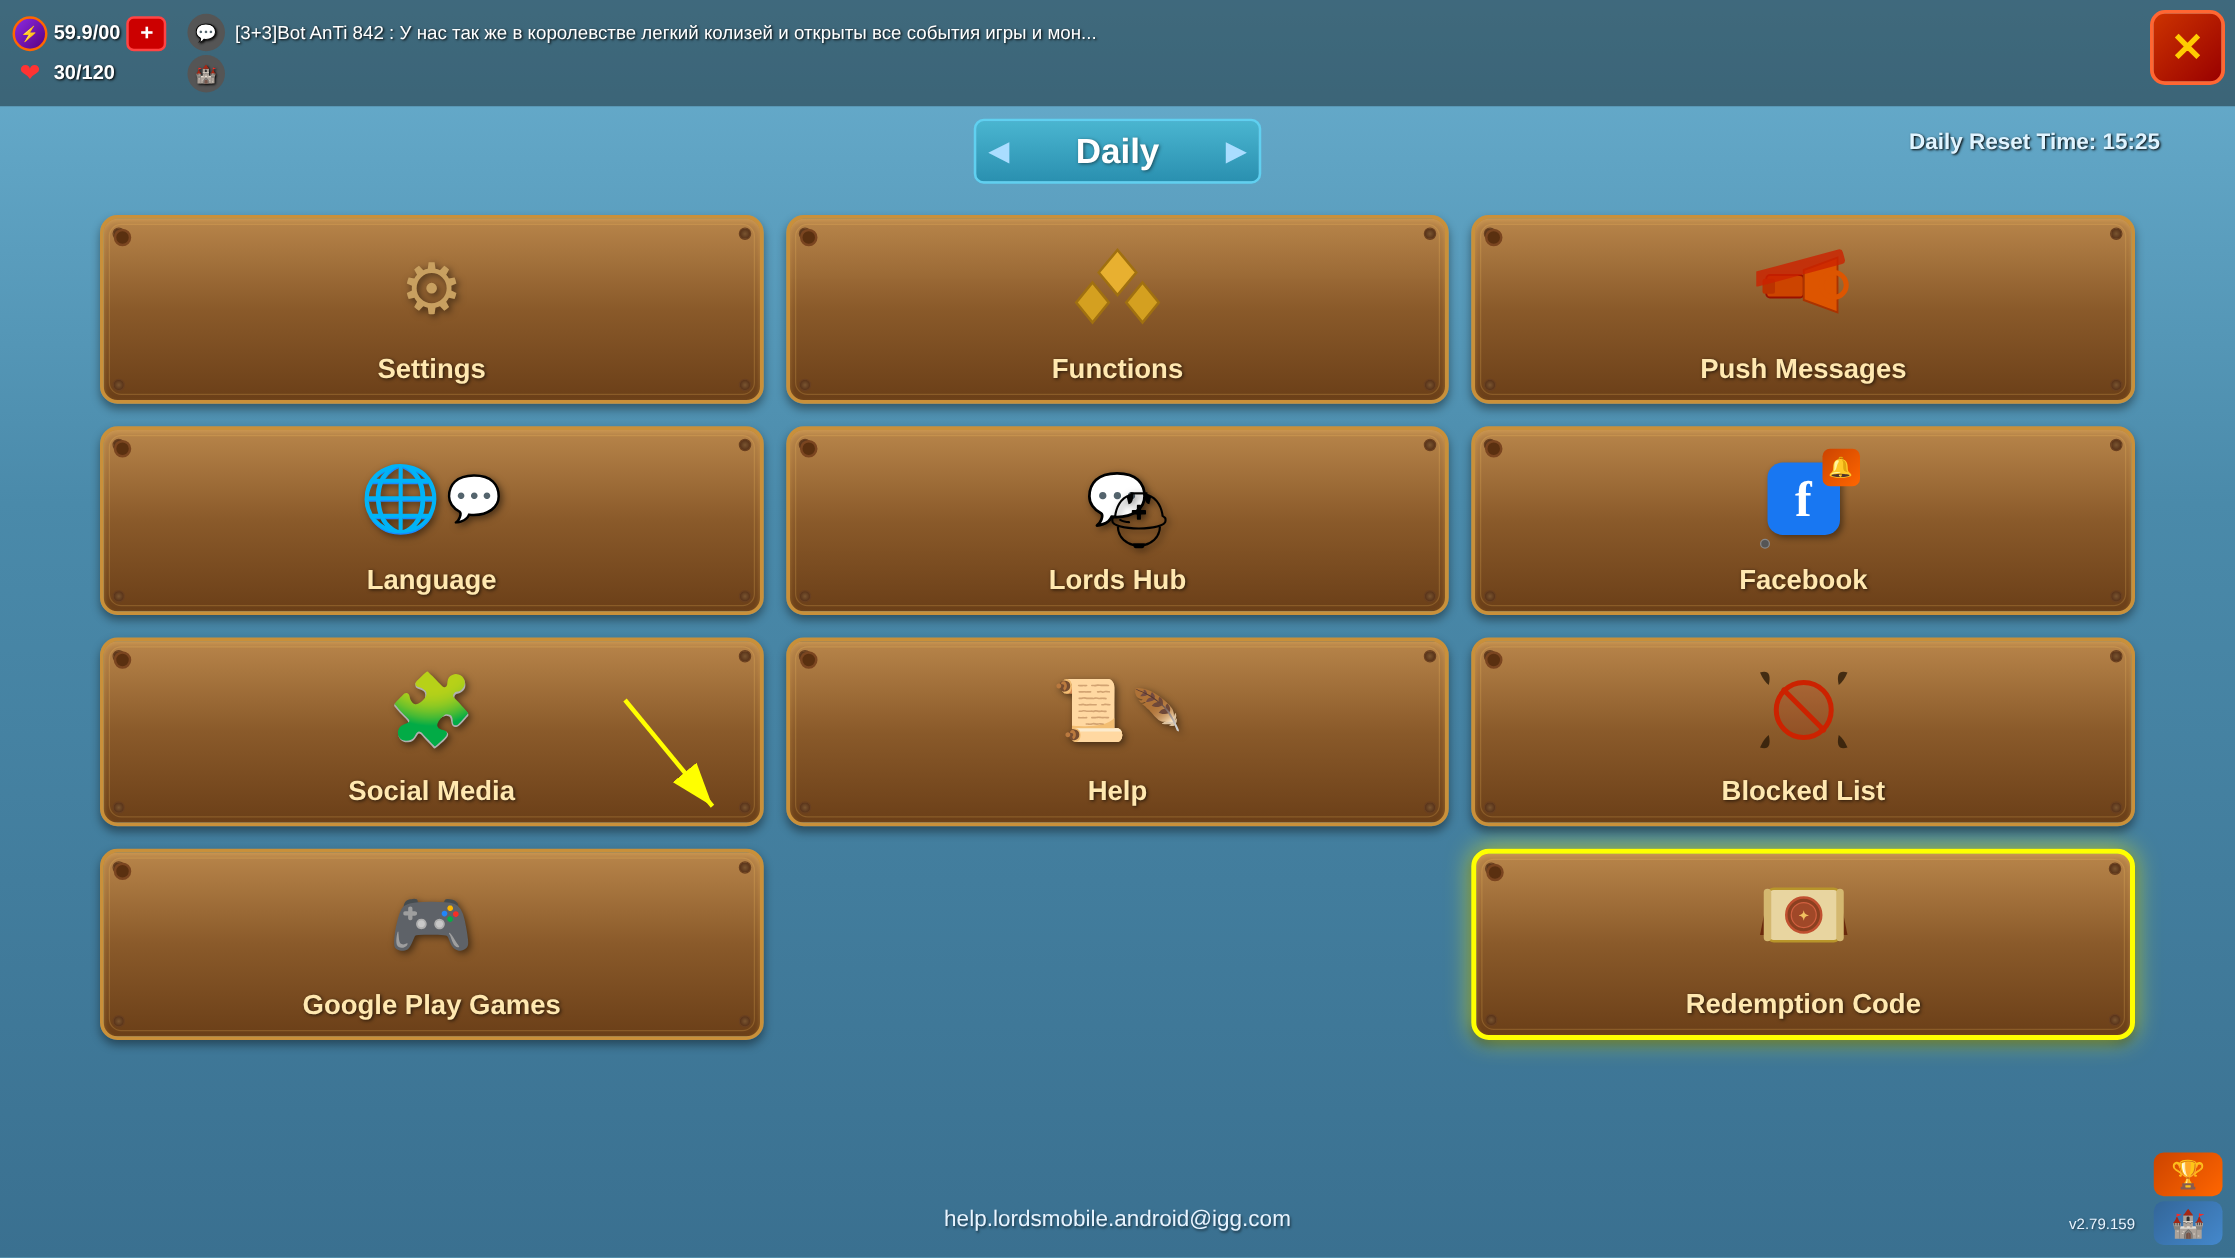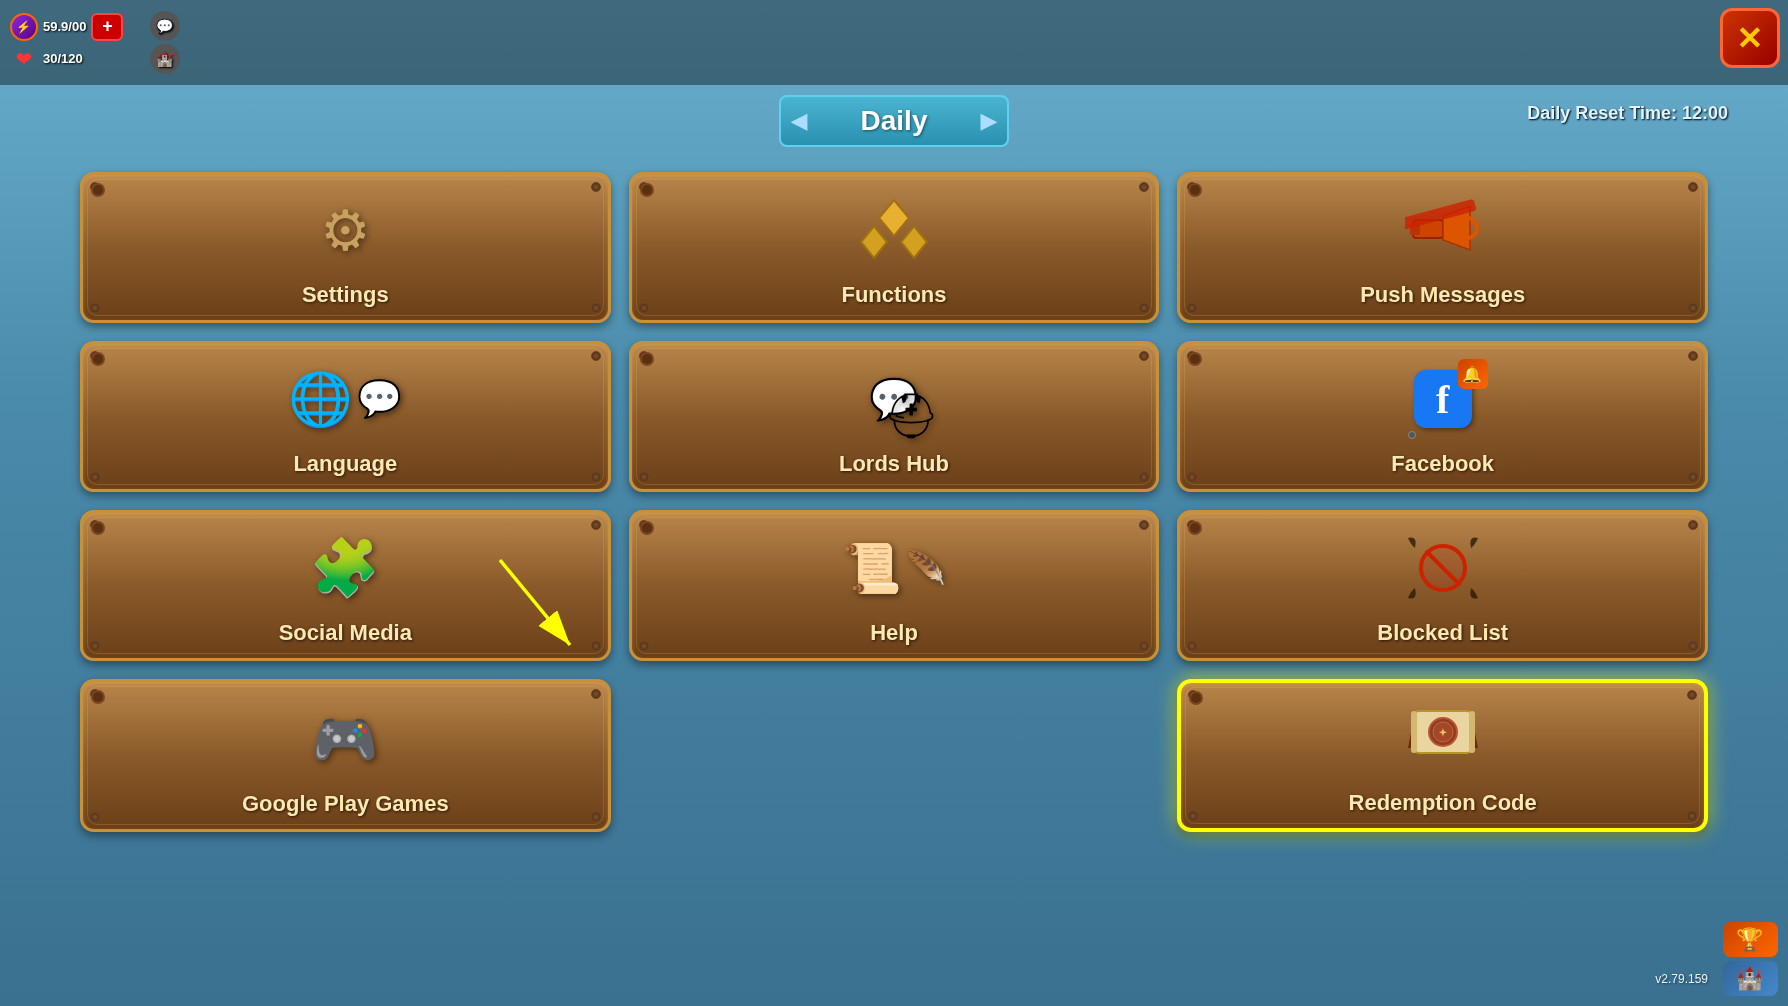--- a/index.html
+++ b/index.html
@@ -66,21 +66,21 @@
       height: 28px;
       display: flex;
       align-items: center;
       justify-content: center;
       font-size: 20px;
       color: #ff3333;
     }
 
     .stat-text {
       color: #fff;
-      font-size: 13px;
+      font-size: 16px;
       font-weight: bold;
       text-shadow: 1px 1px 2px #000;
     }
 
     .add-btn {
       background: #cc0000;
       border: 2px solid #ff4444;
       border-radius: 6px;
       color: white;
       font-size: 18px;
@@ -440,40 +440,41 @@
     </div>
     <div class="stat-row">
       <div class="stat-icon-heart">❤</div>
       <span class="stat-text">30/120</span>
     </div>
   </div>
 
   <div class="chat-messages">
     <div class="chat-row">
       <div class="chat-icon">💬</div>
+      <span>[3+3]Bot AnTi 842 :  У нас так же в королевстве легкий колизей и открыты все события игры и мон...</span>
     </div>
     <div class="chat-row">
       <div class="chat-icon">🏰</div>
     </div>
   </div>
 </div>
 
 <div class="close-btn">
   <span>✕</span>
 </div>
 
 <div class="main-panel">
 
   <div class="panel-title">
     <div class="title-bg">
       <span class="title-arrow-left">◀</span>
       <span class="title-text">Daily</span>
       <span class="title-arrow-right">▶</span>
     </div>
-    <span class="daily-reset">Daily Reset Time: 12:00</span>
+    <span class="daily-reset">Daily Reset Time: 15:25</span>
   </div>
 
   <div class="menu-grid">
 
     <div class="wood-btn">
       <div class="screw screw-tl"></div>
       <div class="screw screw-tr"></div>
       <div class="screw screw-bl"></div>
       <div class="screw screw-br"></div>
       <div class="btn-icon-area">
@@ -663,20 +664,21 @@
     <defs>
       <marker id="arrowhead" markerWidth="10" markerHeight="7" refX="10" refY="3.5" orient="auto">
         <polygon points="0 0, 10 3.5, 0 7" fill="#ffff00"></polygon>
       </marker>
     </defs>
     <line x1="10" y1="10" x2="80" y2="95" stroke="#ffff00" stroke-width="3.5" marker-end="url(#arrowhead)"></line>
   </svg>
 </div>
 
 <div class="footer">
+  <div class="footer-email">help.lordsmobile.android@igg.com</div>
 </div>
 
 <div class="version-text">v2.79.159</div>
 
 <div class="bottom-right-icon">
   <div style="display:flex; flex-direction:column; align-items:center; gap:4px;">
     <div style="background:linear-gradient(135deg,#cc4400,#ff6600); border-radius:8px; padding:4px 8px; width:55px; height:35px; display:flex; align-items:center; justify-content:center;">
       <span style="font-size:22px;">🏆</span>
     </div>
     <div style="background:linear-gradient(135deg,#336699,#4488cc); border-radius:8px; padding:4px 8px; width:55px; height:35px; display:flex; align-items:center; justify-content:center;">

